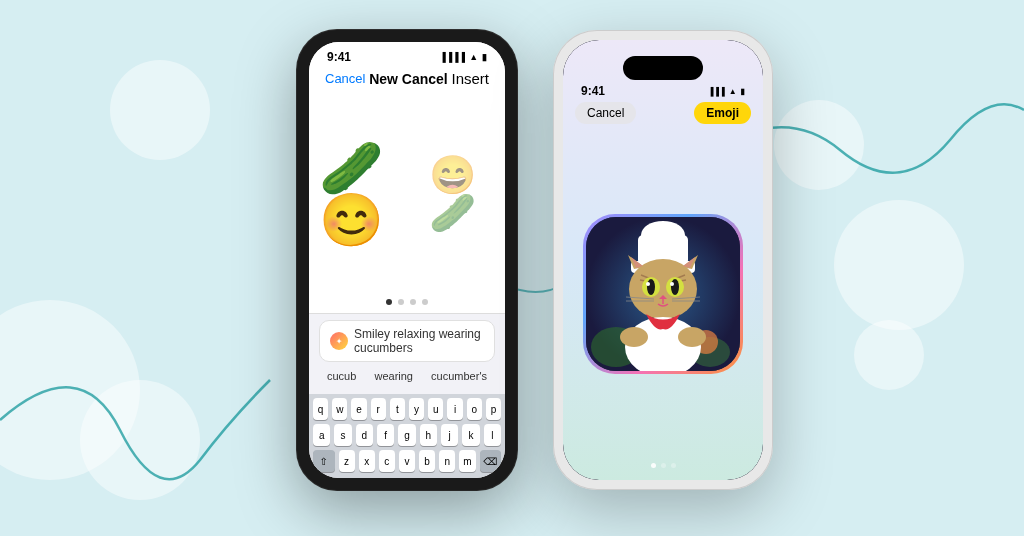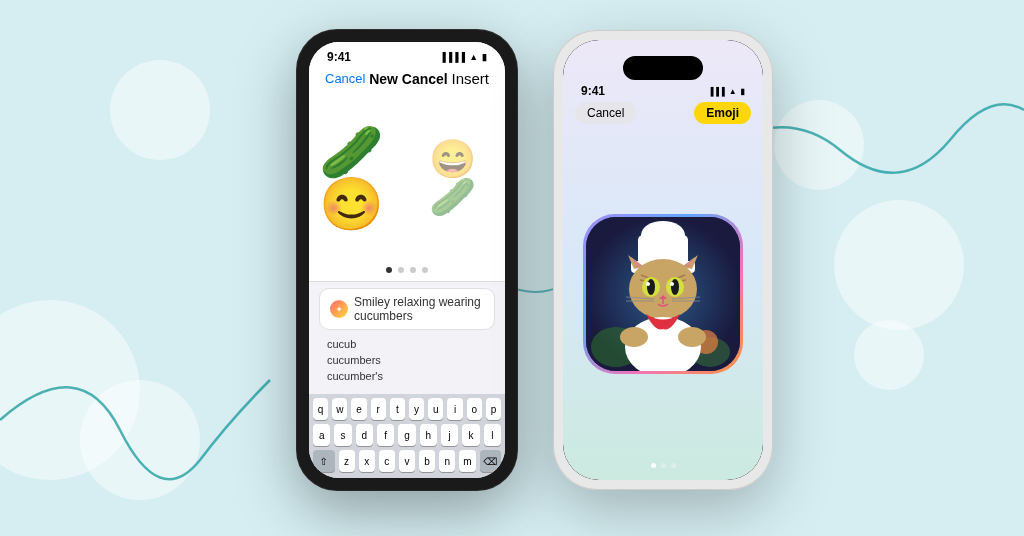--- a/index.html
+++ b/index.html
@@ -215,21 +215,20 @@
     .search-text {
       font-size: 12px;
       color: #333;
       flex: 1;
     }
 
     .autocomplete-row {
       display: flex;
       justify-content: space-between;
       padding: 6px 0 4px;
-      flex-direction: column;
     }
 
     .autocomplete-word {
       font-size: 11px;
       color: #333;
       padding: 2px 8px;
     }
 
     
     .keyboard-area {
@@ -383,21 +382,21 @@
         <div class="search-bar-area">
           <div class="search-input-row">
             <div class="search-icon-circle">
               <span style="color:white; font-size:8px;">✦</span>
             </div>
             <span class="search-text">Smiley relaxing wearing cucumbers</span>
           </div>
 
           <div class="autocomplete-row">
             <span class="autocomplete-word">cucub</span>
-            <span class="autocomplete-word" style="font-weight:500;">cucumbers</span>
+            <span class="autocomplete-word" style="font-weight:500;">wearing</span>
             <span class="autocomplete-word">cucumber's</span>
           </div>
         </div>
 
         <div class="keyboard-area">
           <div class="keyboard-row">
             <div class="key">q</div>
             <div class="key">w</div>
             <div class="key">e</div>
             <div class="key">r</div>

